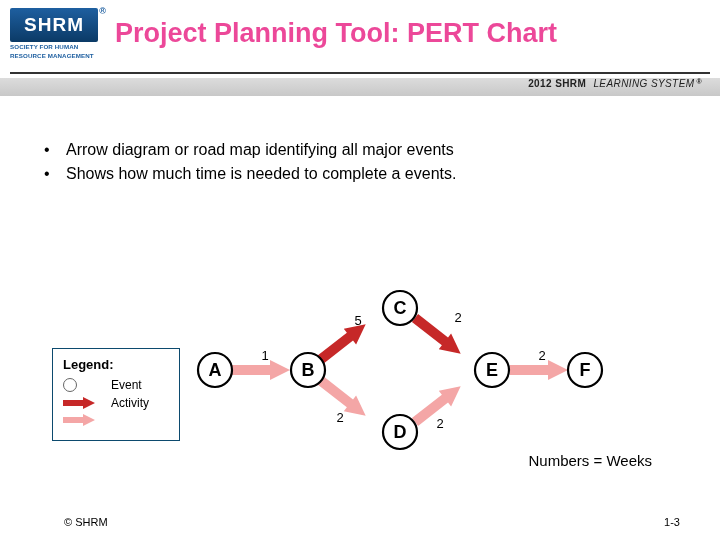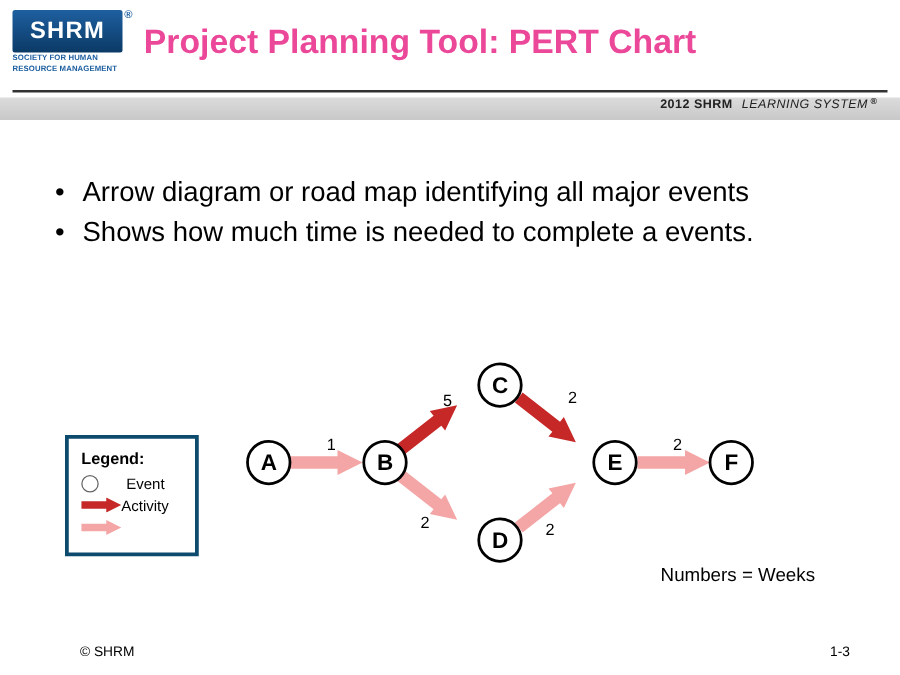--- a/index.html
+++ b/index.html
@@ -12,30 +12,30 @@
   .logo-box { width: 88px; height: 34px; background: linear-gradient(180deg,#1e5fa0 0%,#0b3a66 100%); border-radius: 2px; display: flex; align-items: center; justify-content: center; color: #fff; font-weight: bold; font-size: 19px; letter-spacing: 1px; position: relative; }
   .logo-r { position: absolute; top: -2px; right: -9px; font-size: 9px; color: #1e5fa0; }
   .logo-sub { font-size: 6.2px; color: #1e5fa0; margin-top: 2px; font-weight: bold; letter-spacing: 0.1px; line-height: 1.1; }
   .title { position: absolute; top: 18px; left: 115px; right: 10px; font-size: 27px; font-weight: bold; color: #ec4899; }
   .rule-dark { position: absolute; top: 72px; left: 10px; right: 10px; height: 2px; background: #333; }
   .subband { position: absolute; top: 78px; left: 0; right: 0; height: 18px; background: linear-gradient(180deg,#dcdcdc 0%,#c8c8c8 100%); display: flex; align-items: flex-start; justify-content: flex-end; padding-right: 18px; font-size: 10px; font-weight: bold; color: #222; letter-spacing: 0.4px; }
   .subband em { font-style: italic; margin-left: 4px; font-weight: normal; }
   .subband .reg { font-size: 7px; vertical-align: top; margin-left: 2px; }
 
   
-  .bullets { position: absolute; top: 140px; left: 40px; right: 30px; font-size: 22px; line-height: 1.25; }
+  .bullets { position: absolute; top: 140px; left: 40px; right: 30px; font-size: 16px; line-height: 1.25; }
   .bullets li { list-style: none; position: relative; padding-left: 26px; margin-bottom: 4px; }
   .bullets li::before { content: "•"; position: absolute; left: 4px; top: 0; }
 
   
   .diagram { position: absolute; top: 280px; left: 0; width: 720px; height: 200px; }
 
-  .legend { position: absolute; left: 52px; top: 68px; width: 107px; border: 3px solid #0c4a6e; padding: 8px 22px 10px 10px; font-size: 12px; }
+  .legend { position: absolute; left: 52px; top: 68px; width: 128px; border: 1px solid #0c4a6e; padding: 8px 22px 10px 10px; font-size: 12px; }
   .legend .leg-title { font-weight: bold; margin-bottom: 6px; font-size: 13px; }
-  .legend .row { display: flex; align-items: flex-start; margin-bottom: 4px; }
+  .legend .row { display: flex; align-items: center; margin-bottom: 4px; gap: 12px; }
   .legend .sym { width: 36px; display: flex; align-items: center; justify-content: flex-start; }
   .legend .lbl { flex: 1; }
   .leg-circle { width: 14px; height: 14px; border: 1.5px solid #666; border-radius: 50%; }
 
   .numeq { position: absolute; right: 68px; top: 172px; font-weight: normal; font-size: 15px; }
 
   .footer { position: absolute; bottom: 12px; left: 40px; right: 40px; display: flex; justify-content: space-between; font-size: 11px; color: #000; margin-left: 24px; }
 
   svg.chart { position: absolute; left: 190px; top: -20px; width: 470px; height: 210px; }
   .node { fill: #fff; stroke: #000; stroke-width: 2.2; }

